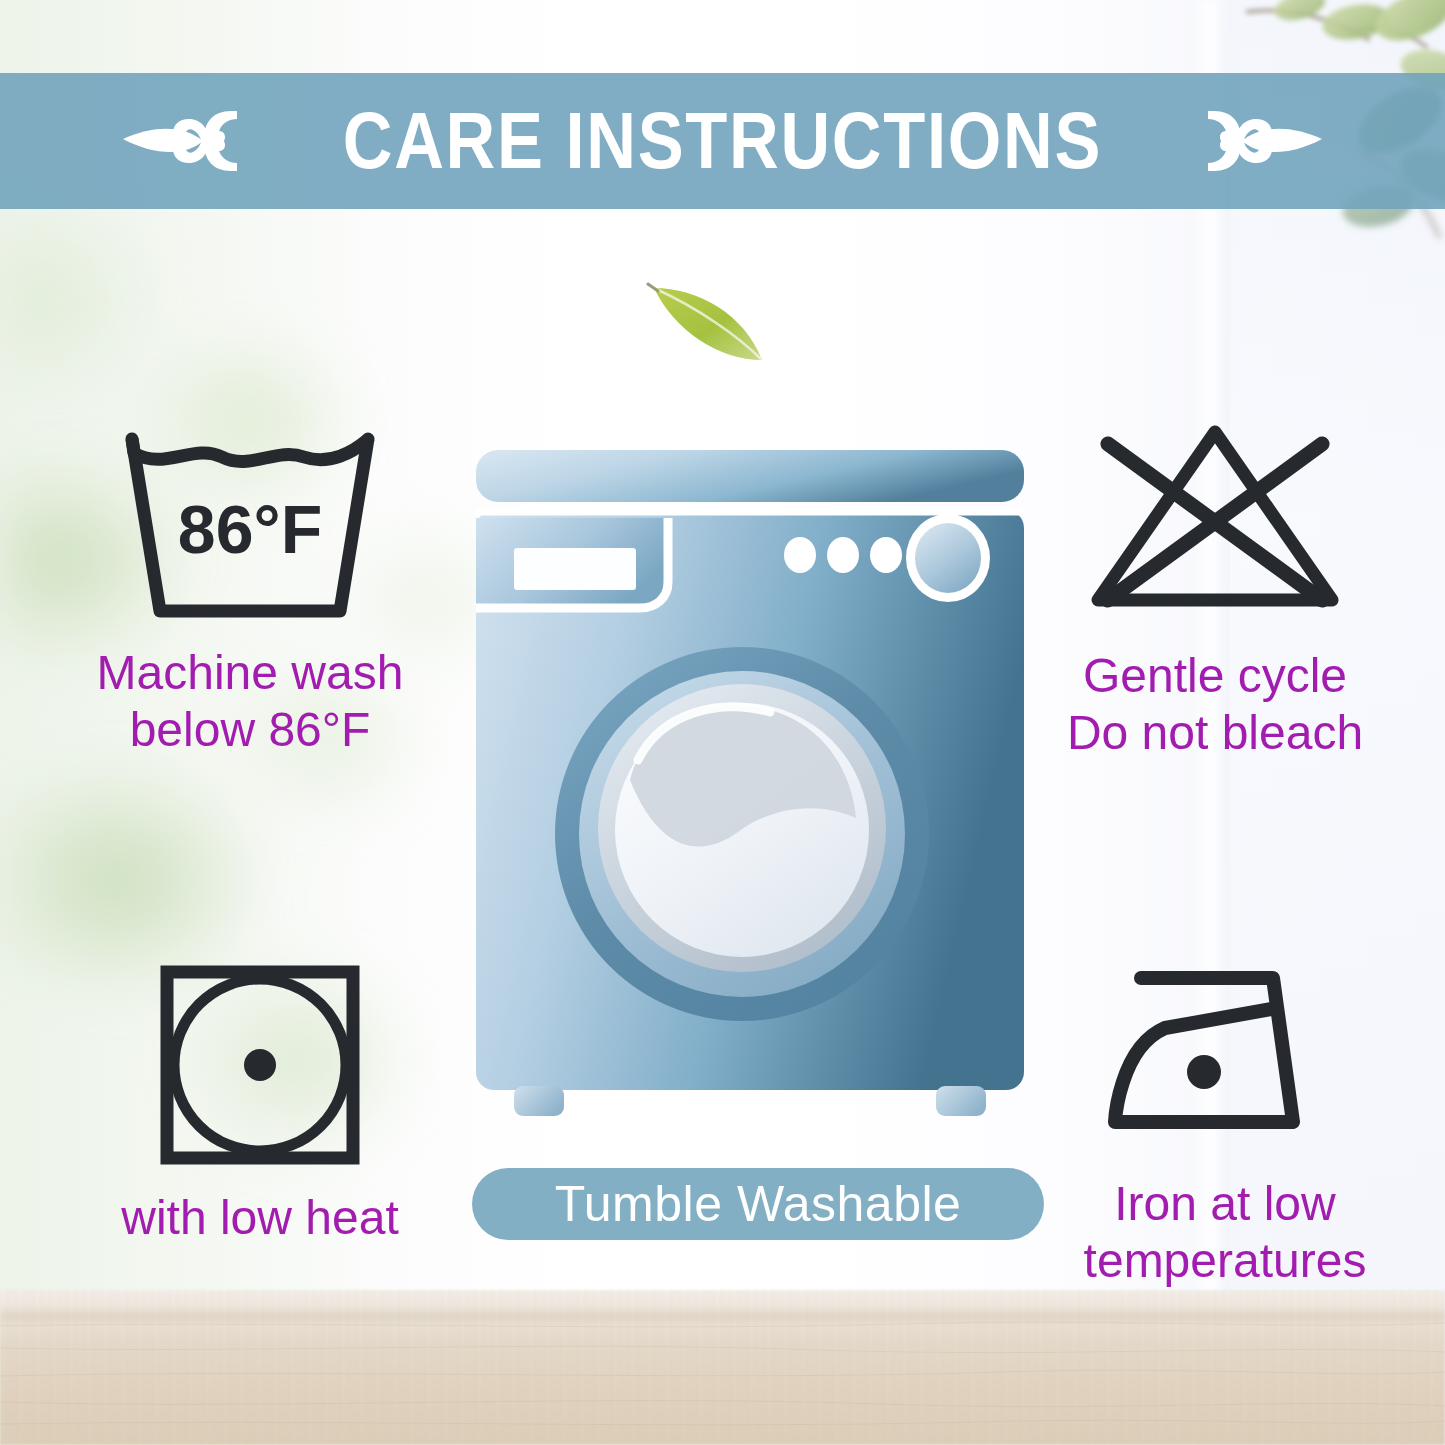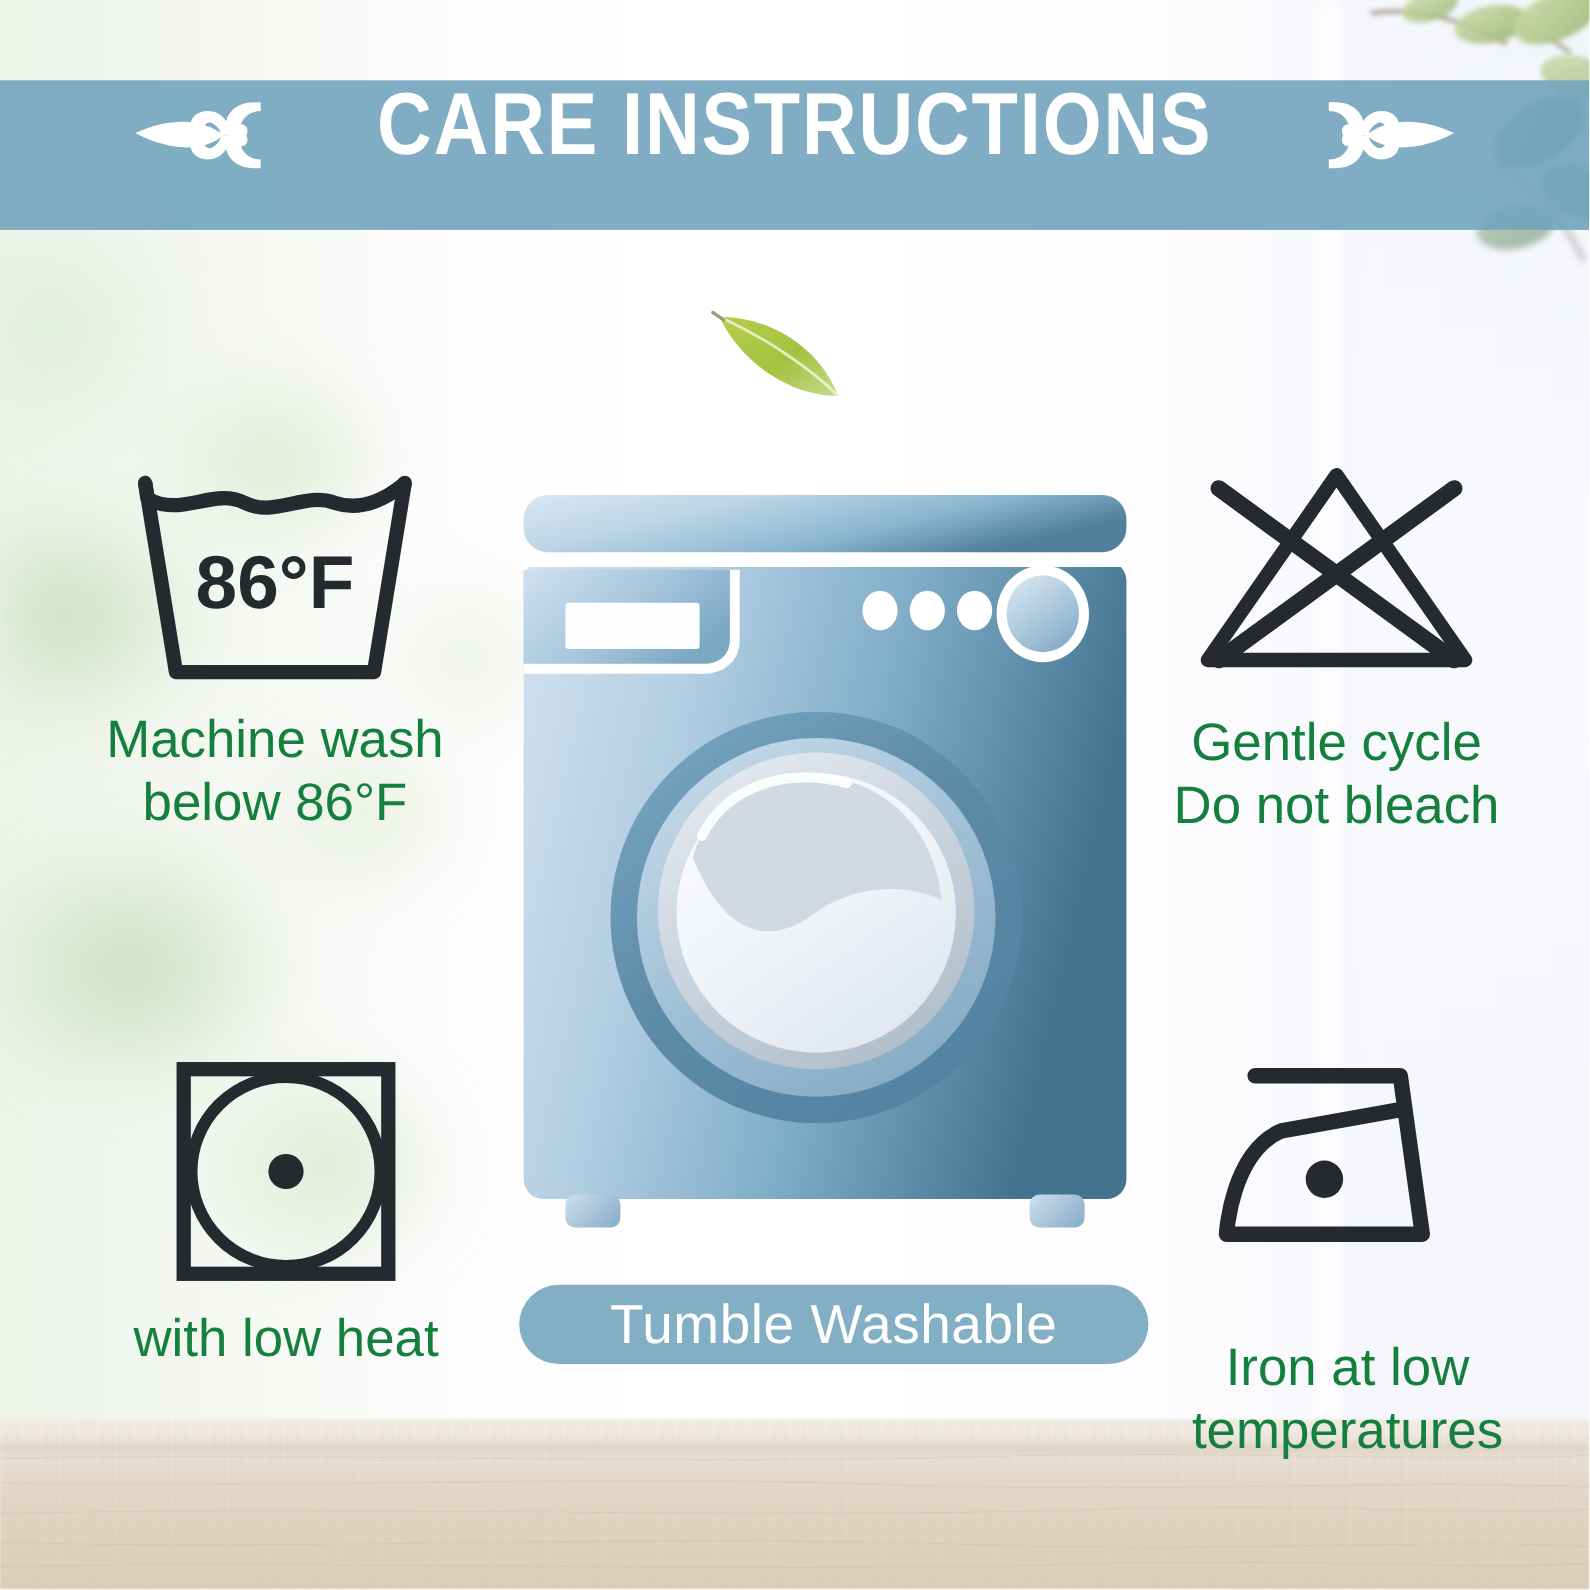--- a/index.html
+++ b/index.html
@@ -121,20 +121,21 @@
     opacity: 0.35;
   }
 
   
   .banner {
     position: absolute;
     left: 0; top: 73px;
     width: 1445px; height: 136px;
     background: rgba(114,164,189,0.90);
     display: flex;
+    align-items: center;
     justify-content: center;
     gap: 40px;
   }
   .banner-title {
     color: #ffffff;
     font-size: 80px;
     font-weight: 700;
     letter-spacing: 2px;
     white-space: nowrap;
     transform: scaleX(0.86);
@@ -145,31 +146,31 @@
 
   
   .care-item {
     position: absolute;
     display: flex;
     flex-direction: column;
     align-items: center;
   }
   .care-icon { display: block; }
   .care-caption {
-    color: #15803d;
+    color: #a21caf;
     font-size: 48px;
     line-height: 1.18;
     text-align: center;
     white-space: nowrap;
   }
 
   #item-wash   { left: 20px;   top: 425px;  width: 460px; }
   #item-bleach { left: 1000px; top: 418px;  width: 430px; }
   #item-dry    { left: 40px;   top: 962px;  width: 440px; }
-  #item-iron   { left: 1010px; top: 962px;  width: 430px; gap: 40px; }
+  #item-iron   { left: 1010px; top: 962px;  width: 430px; }
 
   #item-wash   .care-caption { margin-top: 20px; }
   #item-bleach .care-caption { margin-top: 34px; }
   #item-dry    .care-caption { margin-top: 22px; }
   #item-iron   .care-caption { margin-top: 28px; }
 
   
   .washer {
     position: absolute;
     left: 470px; top: 440px;

